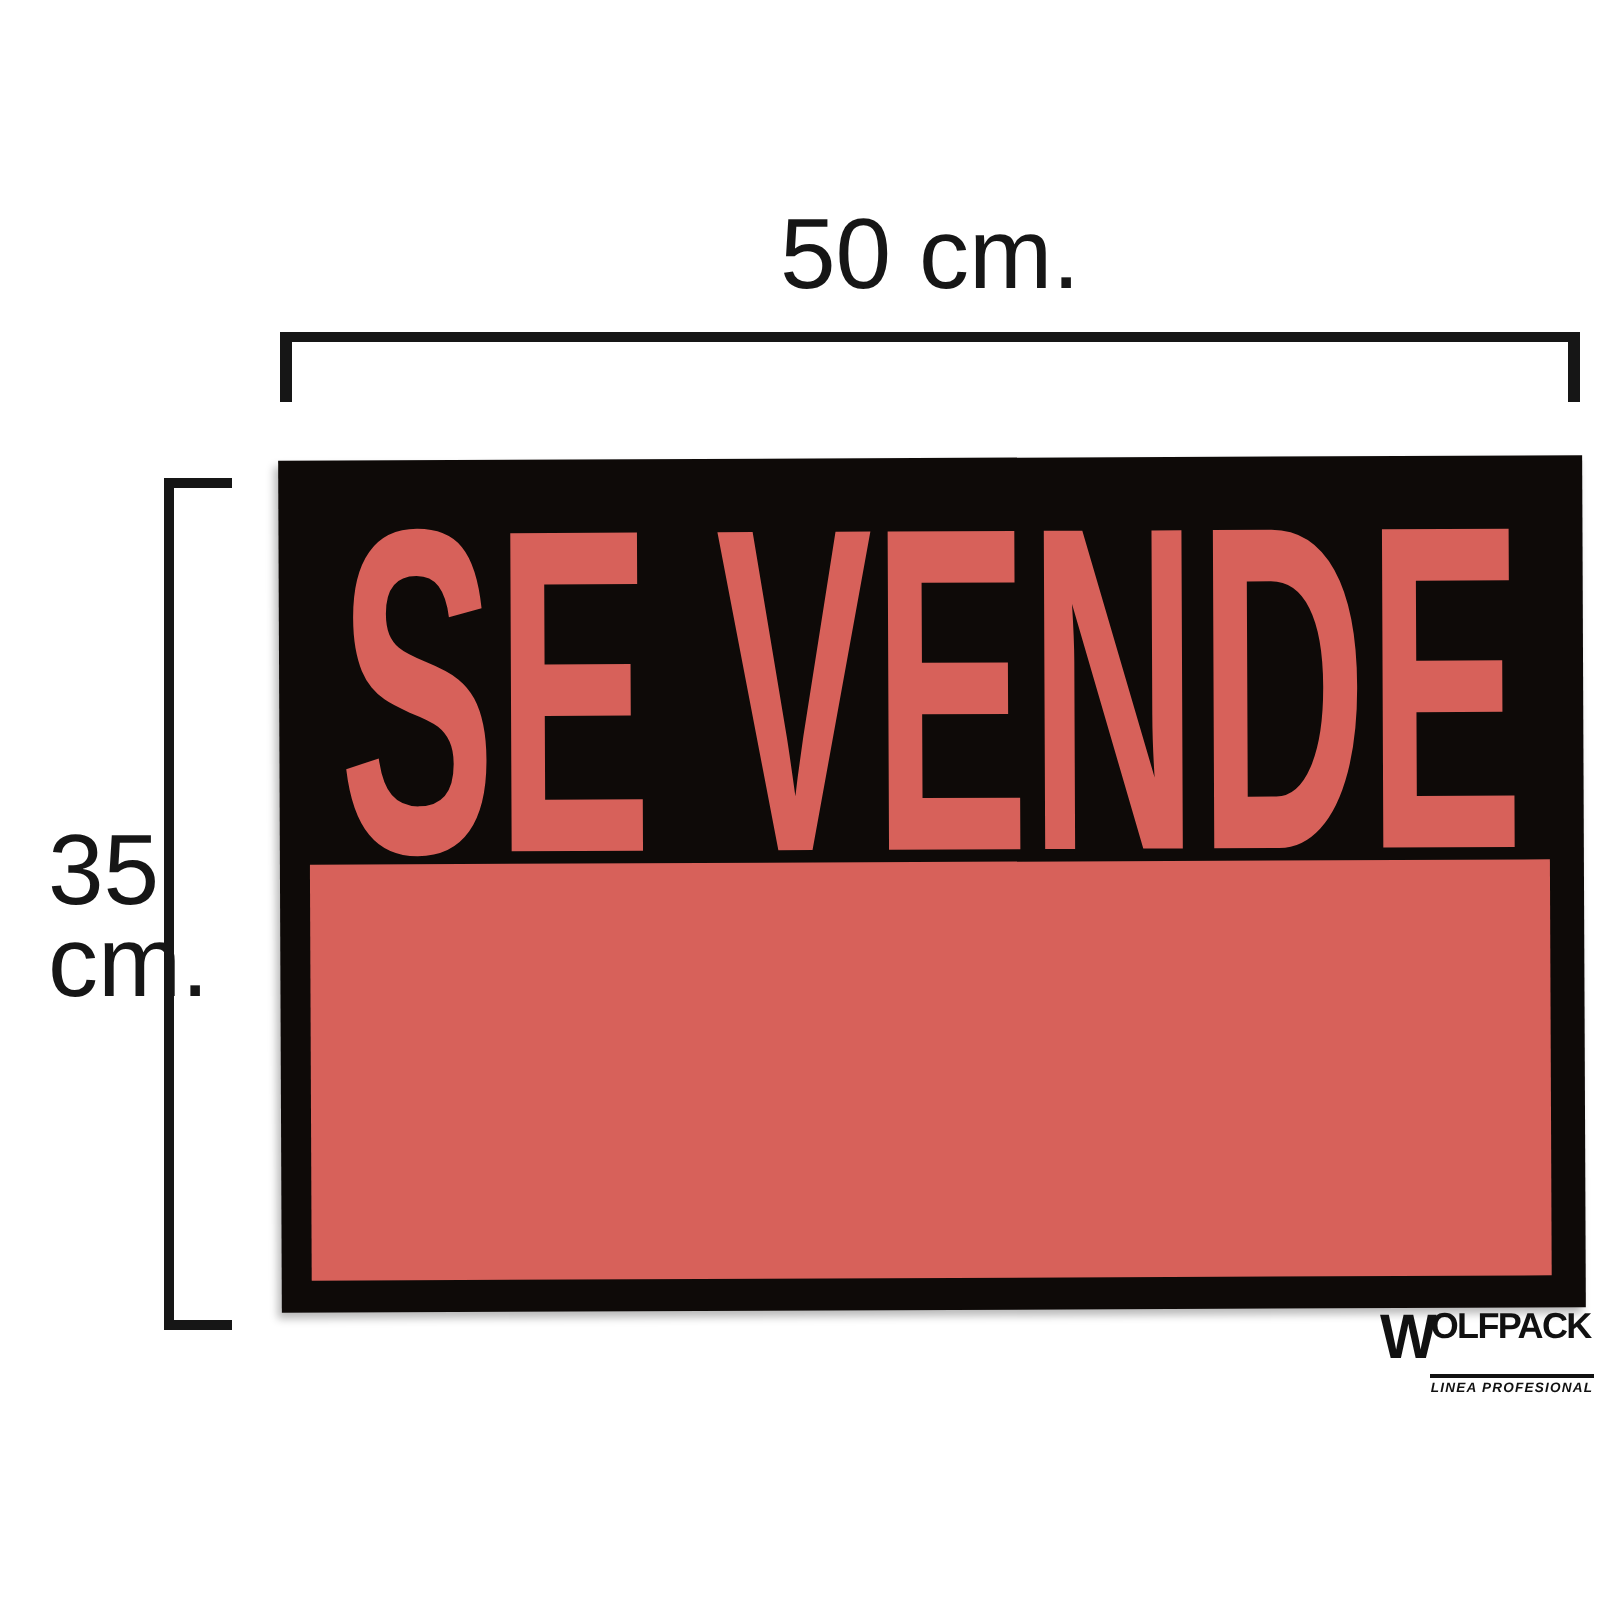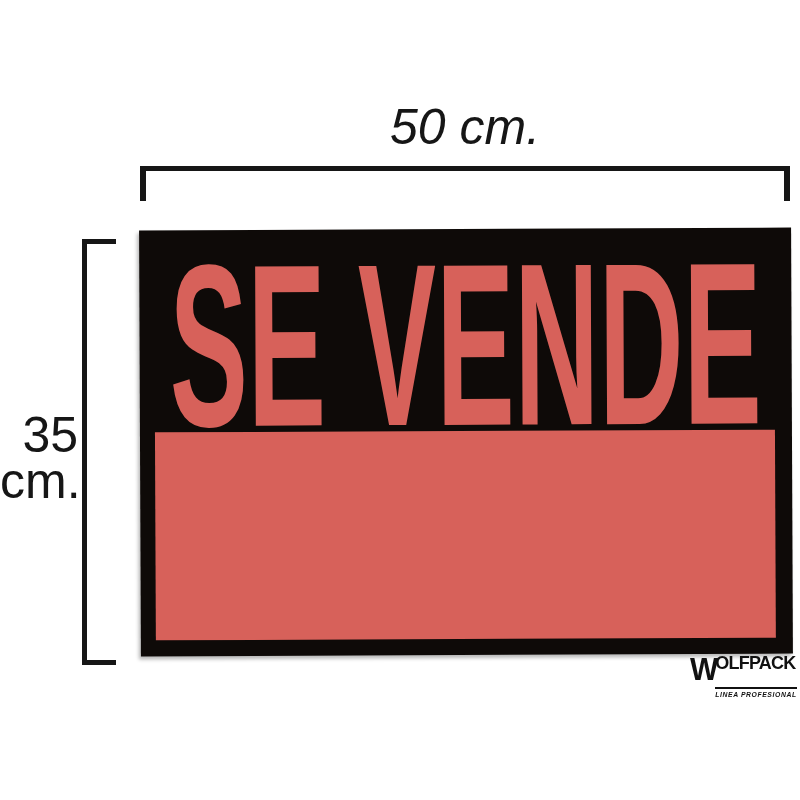--- a/index.html
+++ b/index.html
@@ -14,43 +14,43 @@
   
   .dim-label{
     color:#161616;
     font-size:50px;
     letter-spacing:0px;
   }
   .dim-width-label{
     position:absolute;
     left:140px; top:98px; width:650px;
     text-align:center;
-    font-style:italic;
   }
   .dim-width-line{
     position:absolute;
     left:140px; top:166px;
     width:638px; height:30px;
     border-top:5px solid #161616;
     border-left:6px solid #161616;
     border-right:6px solid #161616;
   }
   .dim-height-line{
     position:absolute;
     left:82px; top:239px;
     width:29px; height:416px;
     border-left:5px solid #161616;
     border-top:5px solid #161616;
     border-bottom:5px solid #161616;
   }
   .dim-height-label{
     position:absolute;
     left:0px; top:412px; width:78px;
-    text-align:right;
+    text-align:left;
     line-height:46px;
+    padding-left:24px;
   }
 
   
   .sign{
     position:absolute;
     left:140px; top:229px;
     width:652px; height:426px;
     background:#0e0a08;
     transform:rotate(-0.25deg);
     box-shadow:-2px 3px 4px rgba(0,0,0,0.28);

